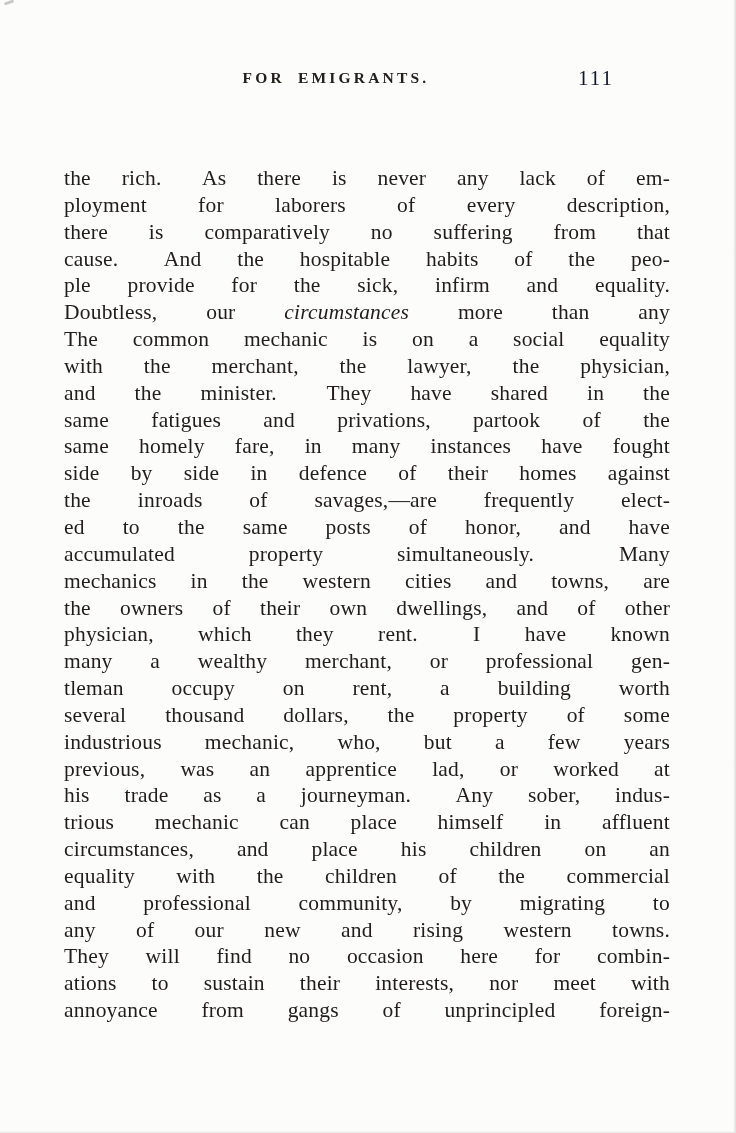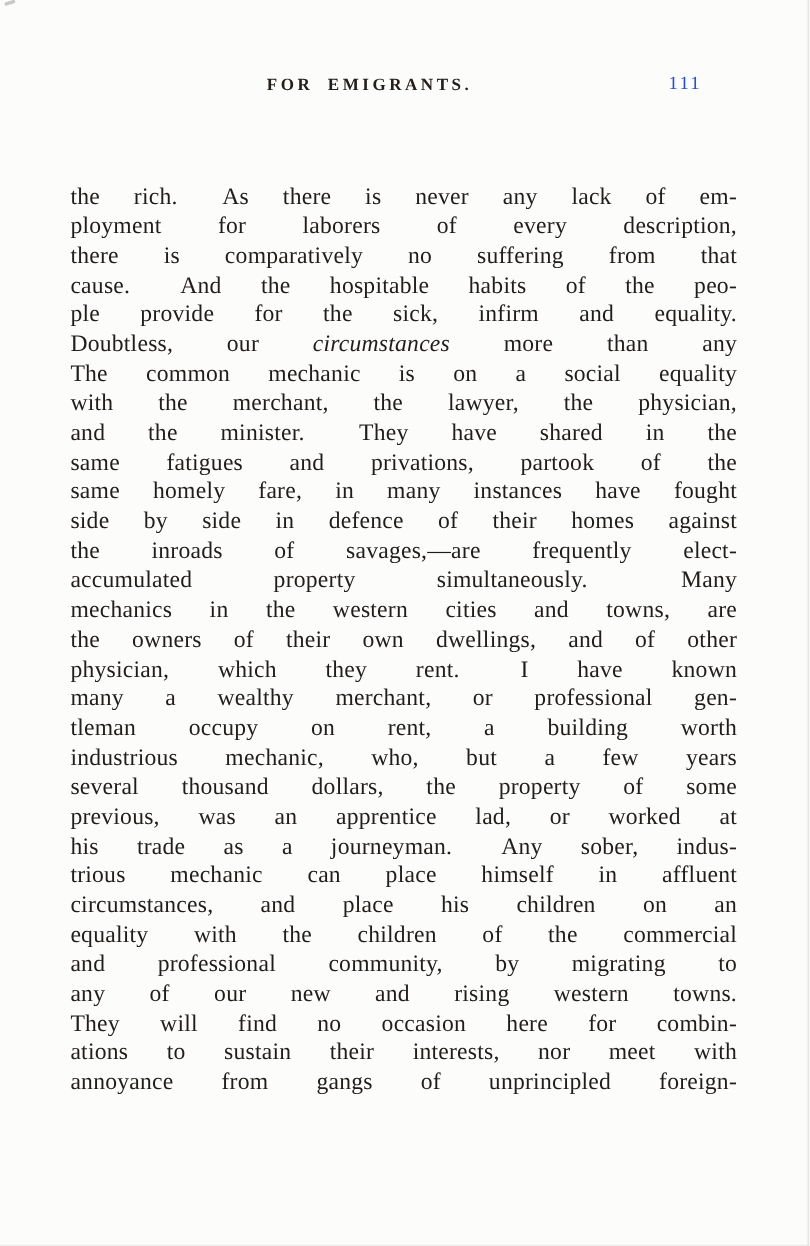--- a/index.html
+++ b/index.html
@@ -58,25 +58,25 @@
     top: 3px;
     text-align: center;
     font-size: 15.5px;
     font-weight: 700;
     letter-spacing: 3.2px;
     word-spacing: 6px;
     color: #23201c;
   }
   .page-number {
     position: absolute;
-    right: 32px;
+    right: 56px;
     top: 0;
-    font-size: 17px;
+    font-size: 21px;
     letter-spacing: 2px;
-    color: #1d4ed8;
+    color: #0f172a;
   }
   .body-text {
     position: absolute;
     top: 117px;
     left: 64px;
     width: 606px;
     margin-top: 48px;
   }
   .line {
     font-size: 21.5px;
@@ -110,28 +110,29 @@
       <div class="line"><span>cause.  And the hospitable habits of the peo-</span></div>
       <div class="line"><span>ple provide for the sick, infirm and equality.</span></div>
       <div class="line"><span>Doubtless, our </span><span class="italic">circumstances</span><span> more than any</span></div>
       <div class="line"><span>The common mechanic is on a social equality</span></div>
       <div class="line"><span>with the merchant, the lawyer, the physician,</span></div>
       <div class="line"><span>and the minister.  They have shared in the</span></div>
       <div class="line"><span>same fatigues and privations, partook of the</span></div>
       <div class="line"><span>same homely fare, in many instances have fought</span></div>
       <div class="line"><span>side by side in defence of their homes against</span></div>
       <div class="line"><span>the inroads of savages,—are frequently elect-</span></div>
+      <div class="line"><span>ed to the same posts of honor, and have</span></div>
       <div class="line"><span>accumulated property simultaneously.  Many</span></div>
       <div class="line"><span>mechanics in the western cities and towns, are</span></div>
       <div class="line"><span>the owners of their own dwellings, and of other</span></div>
       <div class="line"><span>physician, which they rent.  I have known</span></div>
       <div class="line"><span>many a wealthy merchant, or professional gen-</span></div>
       <div class="line"><span>tleman occupy on rent, a building worth</span></div>
+      <div class="line"><span>several thousand dollars, the property of some</span></div>
       <div class="line"><span>industrious mechanic, who, but a few years</span></div>
-      <div class="line"><span>several thousand dollars, the property of some</span></div>
       <div class="line"><span>previous, was an apprentice lad, or worked at</span></div>
       <div class="line"><span>his trade as a journeyman.  Any sober, indus-</span></div>
       <div class="line"><span>trious mechanic can place himself in affluent</span></div>
       <div class="line"><span>circumstances, and place his children on an</span></div>
       <div class="line"><span>equality with the children of the commercial</span></div>
       <div class="line"><span>and professional community, by migrating to</span></div>
       <div class="line"><span>any of our new and rising western towns.</span></div>
       <div class="line"><span>They will find no occasion here for combin-</span></div>
       <div class="line"><span>ations to sustain their interests, nor meet with</span></div>
       <div class="line"><span>annoyance from gangs of unprincipled foreign-</span></div>

